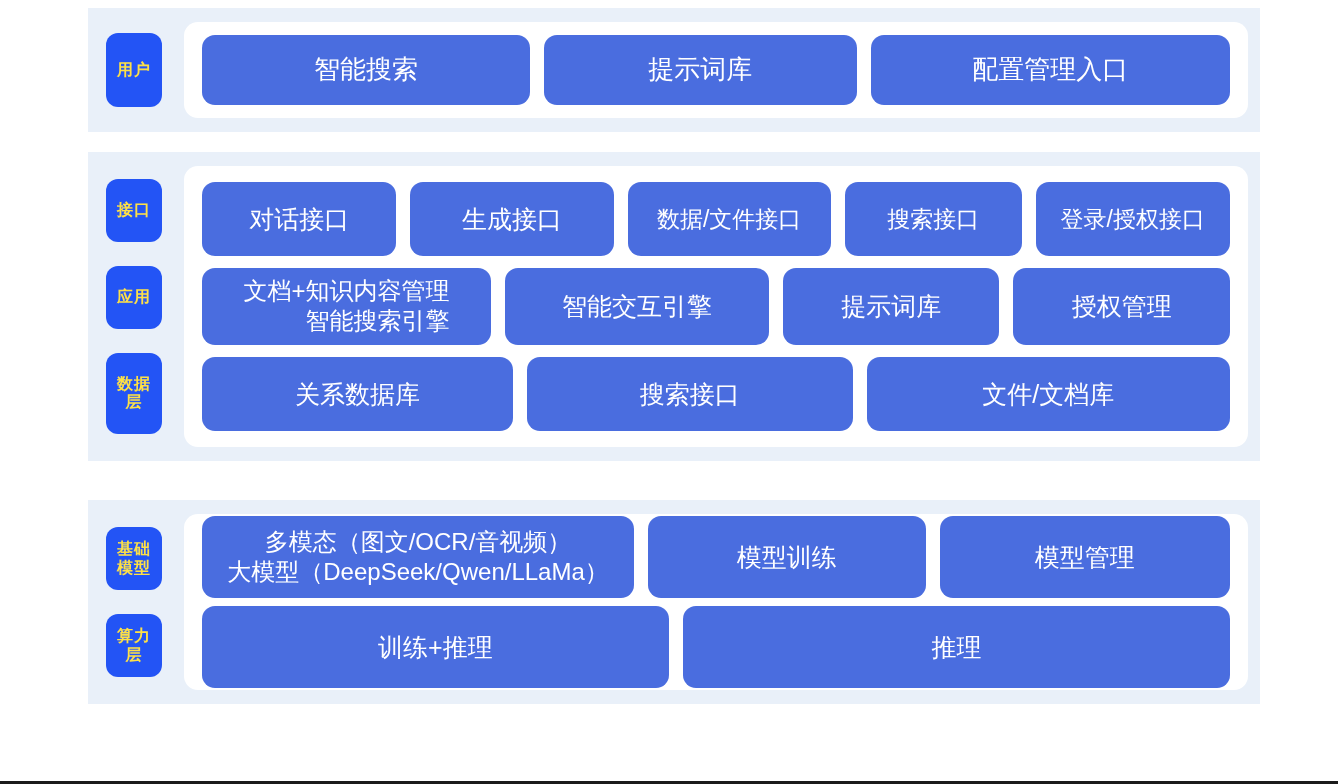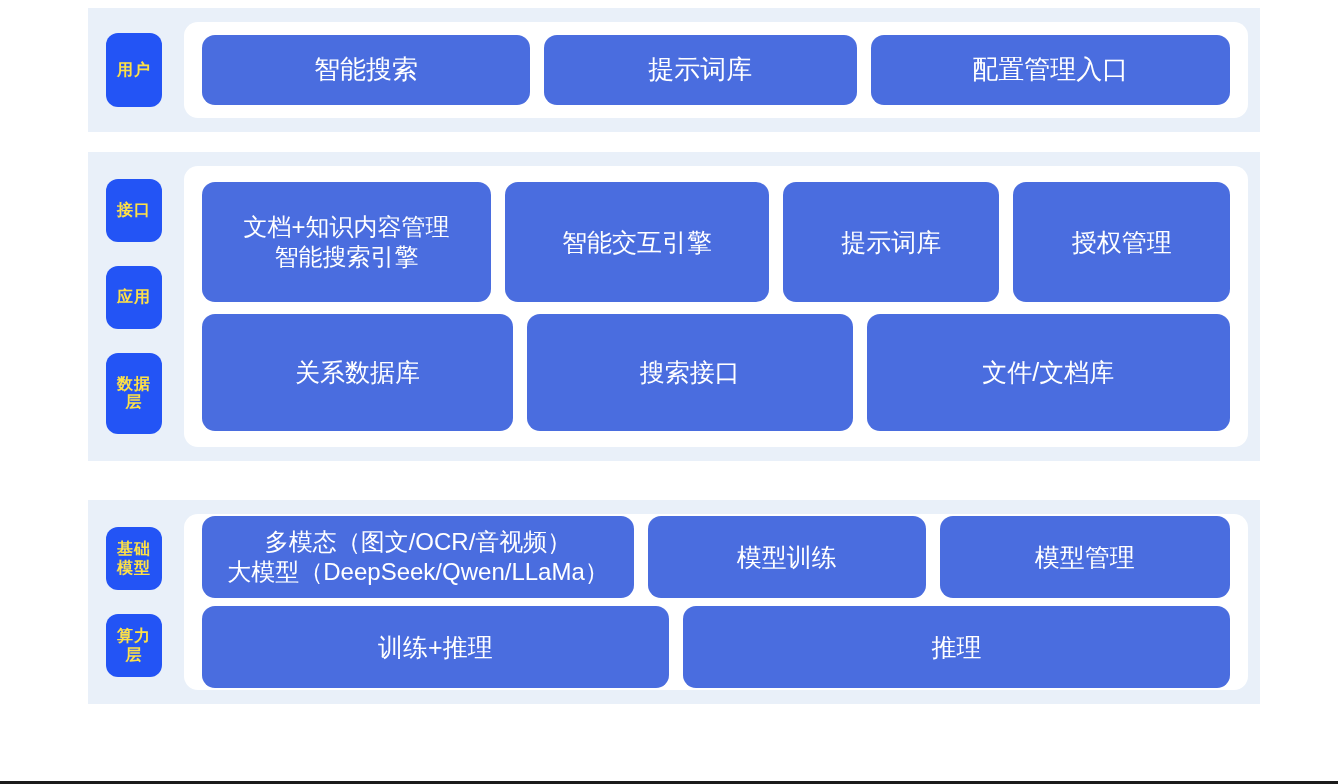--- a/index.html
+++ b/index.html
@@ -131,21 +131,21 @@
   #section-infra .section-body { gap: 8px; }
   #section-infra .node { min-height: 82px; }
 
   
   .w-105 { flex-grow: 1.05; }
   .w-112 { flex-grow: 1.12; }
   .w-118 { flex-grow: 1.18; }
   .w-090 { flex-grow: 0.90; }
   .w-095 { flex-grow: 0.95; }
   .w-100 { flex-grow: 1.00; }
-  .w-130 { flex-grow: 1.30; }
+  .w-130 { flex-grow: 1.30; text-align: right; }
   .w-160 { flex-grow: 1.60; }
 
   .node.small { font-size: 23px; }
   .node.multiline { font-size: 24px; line-height: 1.26; }
 
   .bottom-rule {
     position: absolute;
     left: 0;
     bottom: 0;
     width: 1338px;
@@ -172,20 +172,27 @@
   </div>
 
   <div class="section" id="section-platform">
     <div class="section-labels">
       <div class="label-pill">接口</div>
       <div class="label-pill">应用</div>
       <div class="label-pill">数据层</div>
     </div>
     <div class="section-body">
 
+      <div class="row">
+        <div class="node w-100">对话接口</div>
+        <div class="node w-105">生成接口</div>
+        <div class="node small w-105">数据/文件接口</div>
+        <div class="node small w-090">搜索接口</div>
+        <div class="node small w-100">登录/授权接口</div>
+      </div>
 
       <div class="row">
         <div class="node multiline w-130">文档+知识内容管理
 智能搜索引擎</div>
         <div class="node w-118">智能交互引擎</div>
         <div class="node w-095">提示词库</div>
         <div class="node w-095">授权管理</div>
       </div>
 
       <div class="row">

